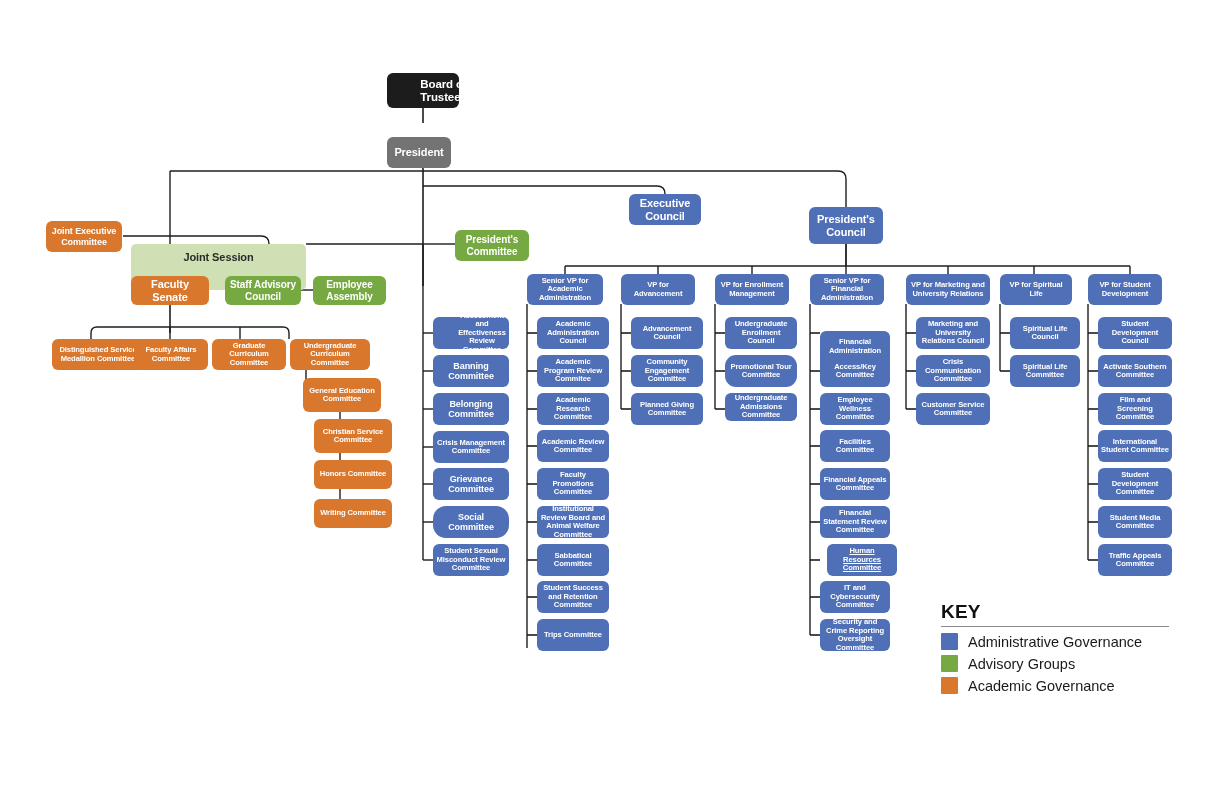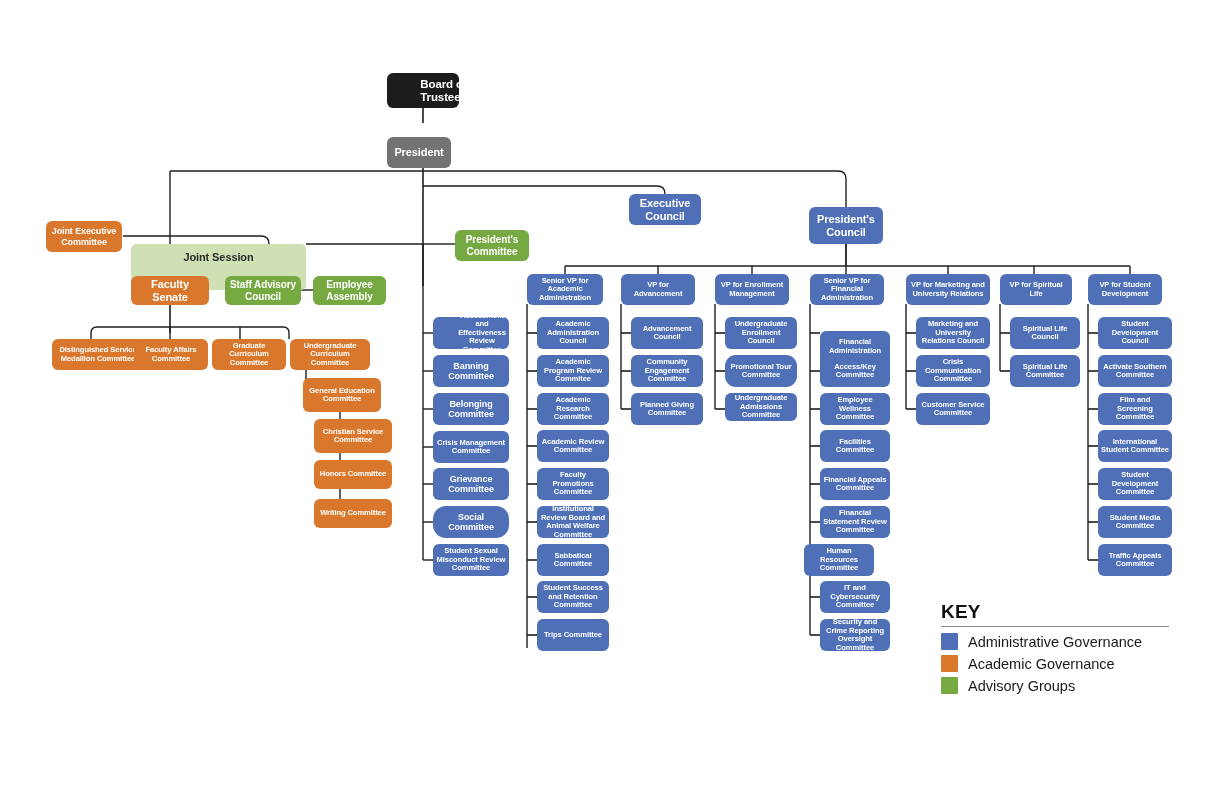--- a/index.html
+++ b/index.html
@@ -235,21 +235,21 @@
   <div class="node blue f8" style="left:725px;top:393px;width:72px;height:28px;">Undergraduate Admissions Committee</div>
 
   <div class="node blue f8" style="left:810px;top:274px;width:74px;height:31px;">Senior VP for Financial Administration</div>
 
   <div class="node blue f8" style="left:820px;top:331px;width:70px;height:40px;">Financial Administration Council</div>
   <div class="node blue f8" style="left:820px;top:355px;width:70px;height:32px;">Access/Key Committee</div>
   <div class="node blue f8" style="left:820px;top:393px;width:70px;height:32px;">Employee Wellness Committee</div>
   <div class="node blue f8" style="left:820px;top:430px;width:70px;height:32px;">Facilities Committee</div>
   <div class="node blue f8" style="left:820px;top:468px;width:70px;height:32px;">Financial Appeals Committee</div>
   <div class="node blue f8" style="left:820px;top:506px;width:70px;height:32px;">Financial Statement Review Committee</div>
-  <div class="node blue f8" style="left:804px;top:544px;width:70px;height:32px;">Human Resources Committee</div>
+  <div class="node blue f8" style="left:827px;top:544px;width:70px;height:32px;text-decoration:underline;">Human Resources Committee</div>
   <div class="node blue f8" style="left:820px;top:581px;width:70px;height:32px;">IT and Cybersecurity Committee</div>
   <div class="node blue f8" style="left:820px;top:619px;width:70px;height:32px;">Security and Crime Reporting Oversight Committee</div>
 
   <div class="node blue f8" style="left:906px;top:274px;width:84px;height:31px;">VP for Marketing and University Relations</div>
 
   <div class="node blue f8" style="left:916px;top:317px;width:74px;height:32px;">Marketing and University Relations Council</div>
   <div class="node blue f8" style="left:916px;top:355px;width:74px;height:32px;">Crisis Communication Committee</div>
   <div class="node blue f8" style="left:916px;top:393px;width:74px;height:32px;">Customer Service Committee</div>
 
   <div class="node blue f8" style="left:1000px;top:274px;width:72px;height:31px;">VP for Spiritual Life</div>
@@ -270,23 +270,23 @@
   <div id="key">
     <div class="key-title">KEY</div>
     <div class="key-rule"></div>
 
     <div class="key-row">
       <span class="swatch" style="background:#4f6fb7;"></span>
       <span class="key-label">Administrative Governance</span>
     </div>
 
     <div class="key-row">
+      <span class="swatch" style="background:#76a942;"></span>
+      <span class="key-label">Advisory Groups</span>
+    </div>
+
+    <div class="key-row">
       <span class="swatch" style="background:#d9782d;"></span>
       <span class="key-label">Academic Governance</span>
     </div>
-
-    <div class="key-row">
-      <span class="swatch" style="background:#76a942;"></span>
-      <span class="key-label">Advisory Groups</span>
-    </div>
   </div>
 
 </div>
 
 </body></html>

